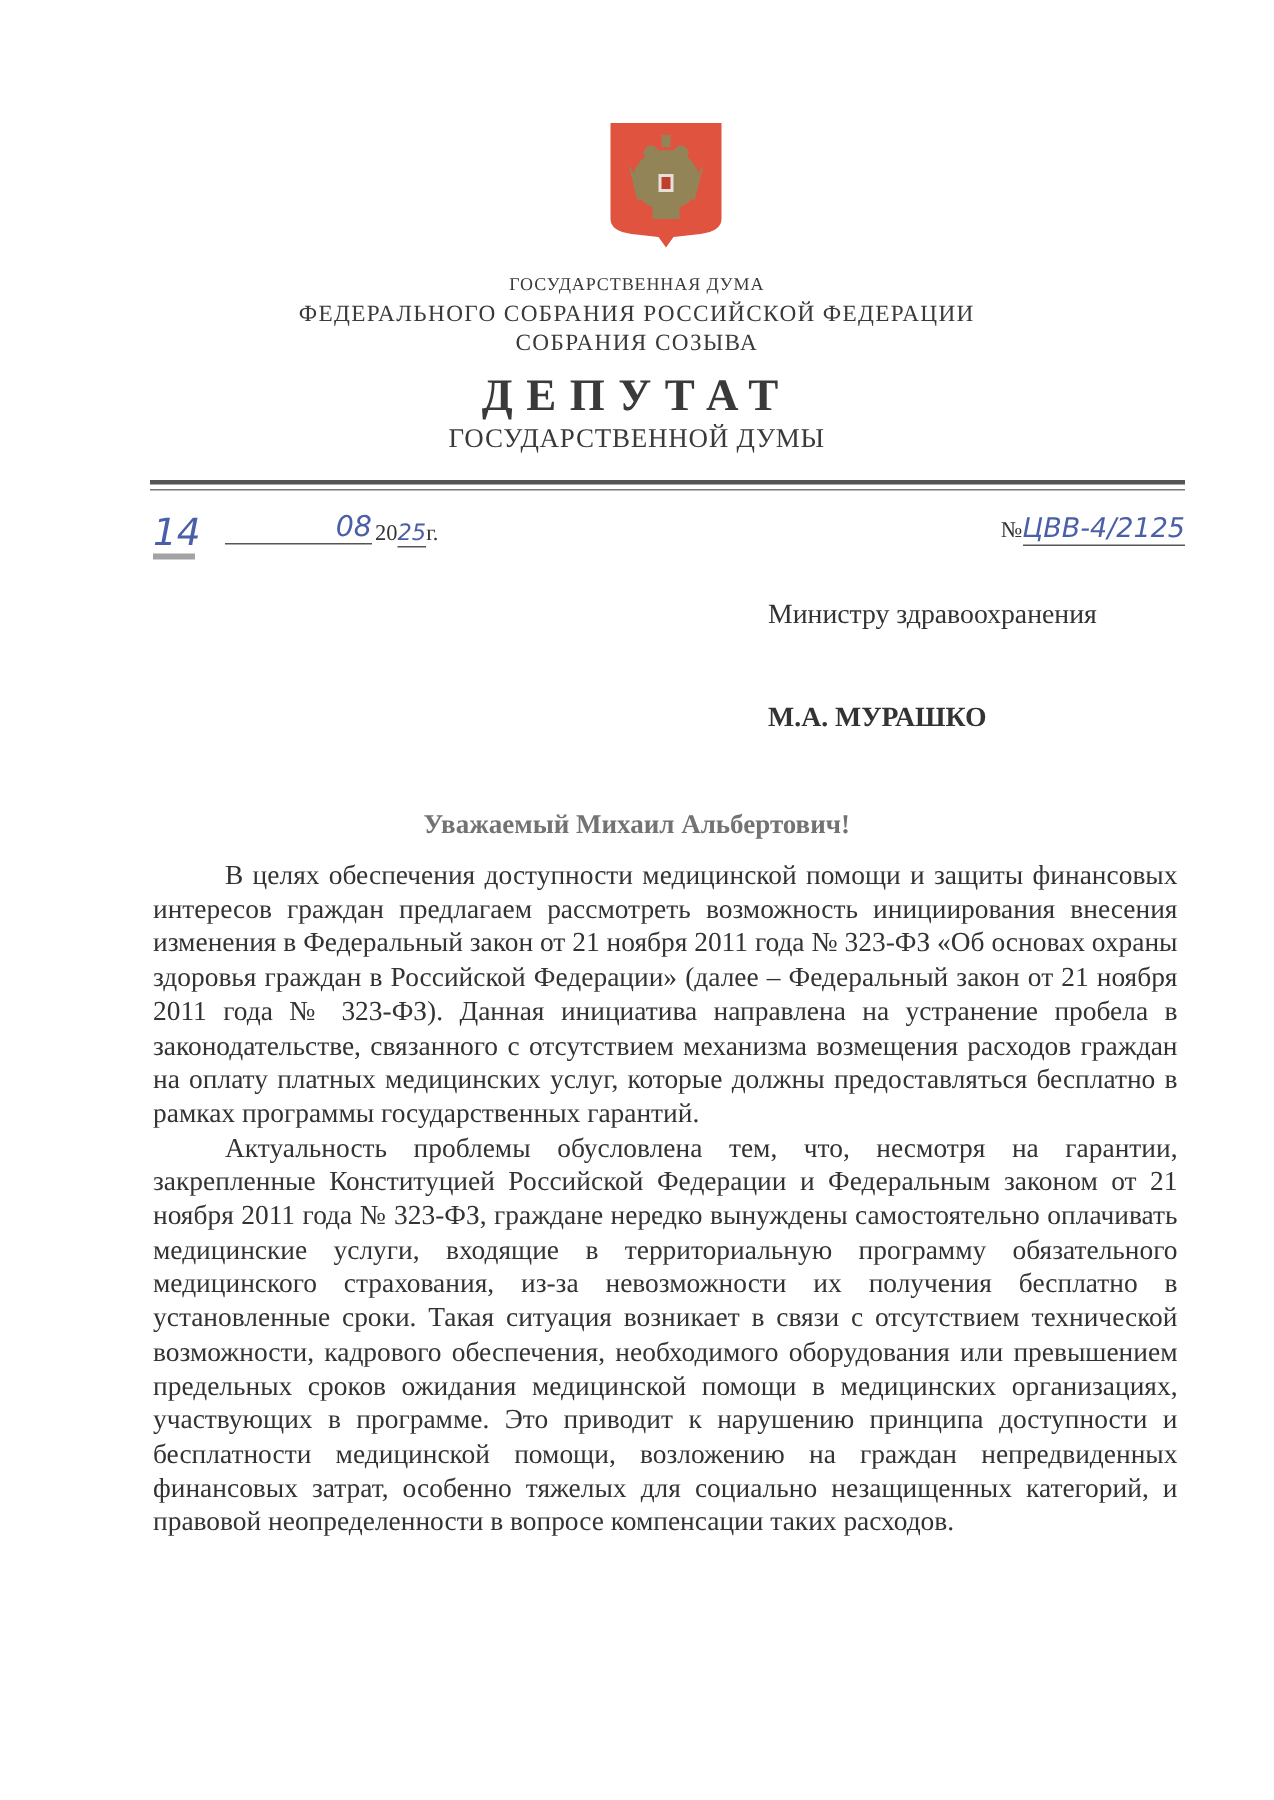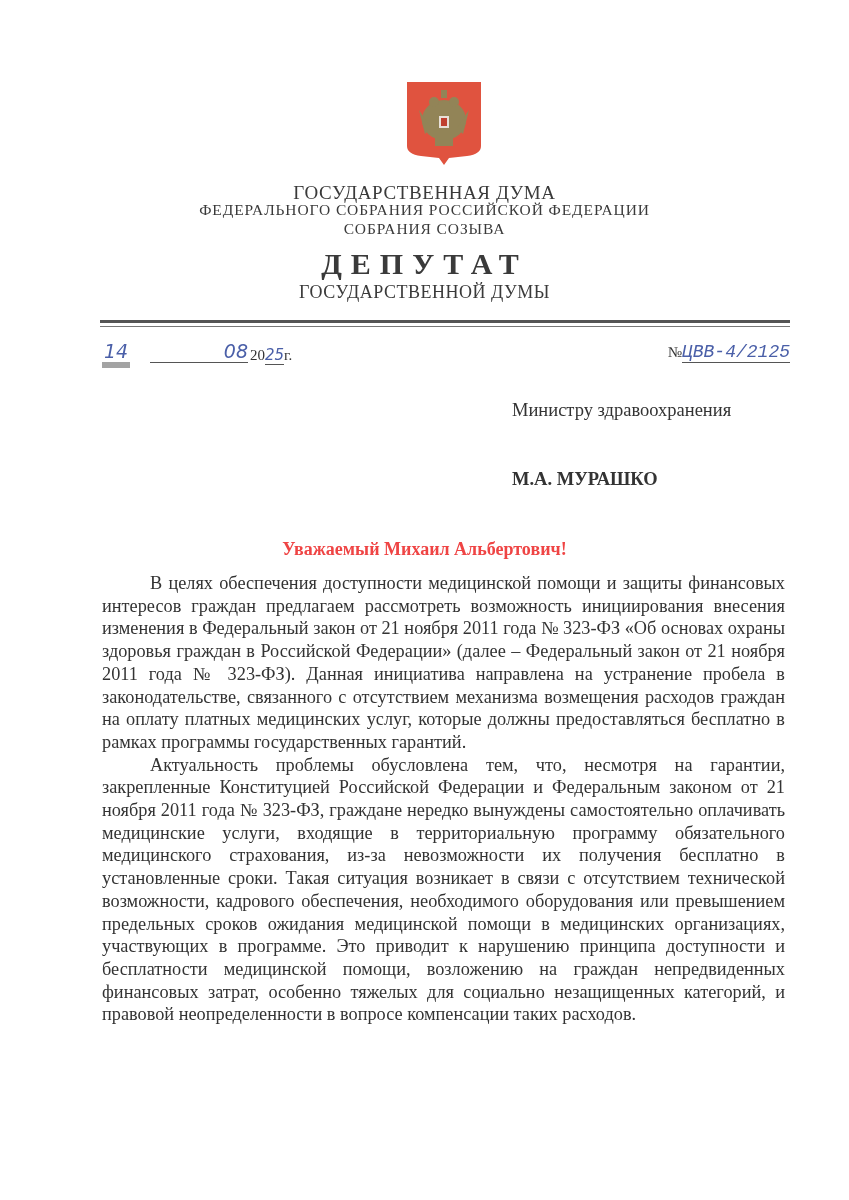--- a/index.html
+++ b/index.html
@@ -4,38 +4,38 @@
 <style>
   html, body { margin: 0; padding: 0; }
   body {
     width: 849px; height: 1200px; background: #ffffff; position: relative; overflow: hidden;
     font-family: "Liberation Serif", "DejaVu Serif", serif; color: #2e2e2e;
   }
   .emblem {
     position: absolute; left: 405px; top: 80px; width: 78px; height: 86px;
   }
   .head-block { position: absolute; left: 0; width: 849px; text-align: center; }
-  .h-line1 { top: 182px; font-size: 19px; letter-spacing: 0.6px; color: #3a3a3a; }
+  .h-line1 { top: 182px; font-size: 12px; letter-spacing: 0.6px; color: #3a3a3a; }
   .h-line2 { top: 201px; font-size: 15.5px; letter-spacing: 0.9px; color: #3a3a3a; }
   .h-line3 { top: 220px; font-size: 15.5px; letter-spacing: 0.9px; color: #3a3a3a; }
   .h-deputy { top: 247px; font-size: 30px; font-weight: bold; letter-spacing: 9px; color: #3a3a3a; }
   .h-duma { top: 282px; font-size: 18px; letter-spacing: 0.5px; color: #3a3a3a; }
   .rule-thick { position: absolute; left: 100px; top: 320px; width: 690px; height: 3px; background: #555; }
   .rule-thin { position: absolute; left: 100px; top: 326px; width: 690px; height: 1px; background: #777; }
   .date-row { position: absolute; top: 340px; left: 100px; width: 690px; height: 30px; font-size: 16px; }
   .hand { font-family: "DejaVu Sans", sans-serif; color: #4a5fa8; font-style: italic; }
-  .d-day { position: absolute; left: 2px; top: 0; width: 28px; border-bottom: 6px solid #a3a3a3; font-size: 19px; text-align: center; }
+  .d-day { position: absolute; left: 2px; top: 0; width: 28px; border-bottom: 4px solid #a3a3a3; font-size: 25px; text-align: center; }
   .d-month { position: absolute; left: 50px; top: 0; width: 98px; border-bottom: 1px solid #555; font-size: 19px; text-align: right; padding-left: 6px; box-sizing: border-box; }
   .d-year { position: absolute; left: 150px; top: 6px; font-size: 15px; color: #333; }
   .d-year .hand { font-size: 15px; border-bottom: 1px solid #555; }
   .d-num { position: absolute; right: 0; top: 2px; font-size: 15px; color: #333; }
-  .d-num .hand { font-size: 18px; border-bottom: 1px solid #555; font-family: Liberation Mono, monospace; }
+  .d-num .hand { font-size: 18px; border-bottom: 1px solid #555; }
   .addressee { position: absolute; left: 512px; top: 398px; font-size: 18.5px; line-height: 24px; color: #333; }
   .addressee-name { position: absolute; left: 512px; top: 469px; font-size: 18.5px; font-weight: bold; color: #333; text-align: center; }
-  .salutation { position: absolute; left: 0; width: 849px; top: 539px; text-align: center; font-size: 18px; font-weight: bold; color: #ef4444; }
+  .salutation { position: absolute; left: 0; width: 849px; top: 539px; text-align: center; font-size: 18px; font-weight: bold; color: #737373; }
   .body-text {
     position: absolute; left: 102px; top: 572px; width: 683px;
     font-size: 18.3px; line-height: 22.7px; text-align: justify; color: #333;
     font-family: "Liberation Serif", serif;
   }
   .body-text p { margin: 0; text-indent: 48px; }
 </style>
 </head>
 <body>
 

